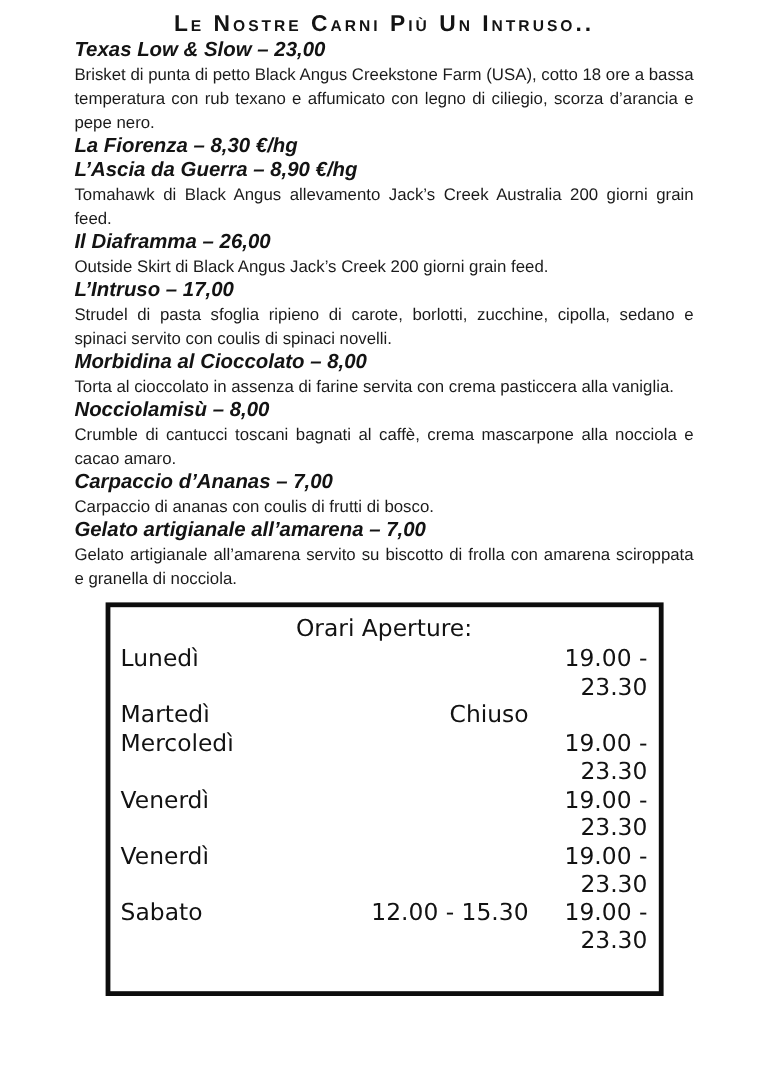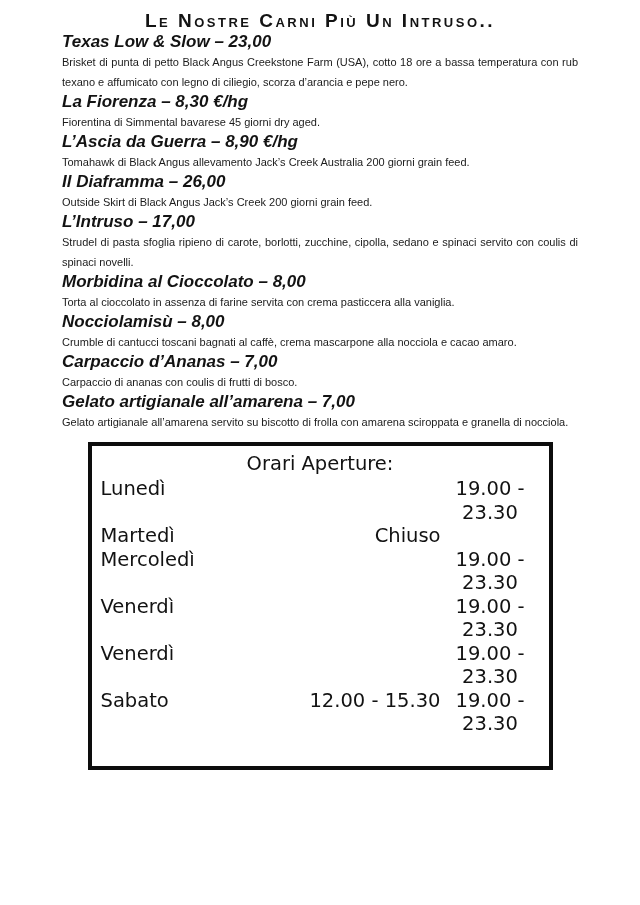--- a/index.html
+++ b/index.html
@@ -30,21 +30,21 @@
   }
   .item { margin: 0; }
   .item-title {
     font-weight: bold;
     font-style: italic;
     font-size: 17px;
     line-height: 20px;
     color: #131313;
   }
   .item-desc {
-    font-size: 11px;
+    font-size: 14px;
     line-height: 20px;
     text-align: justify;
     color: #1b1b1b;
   }
   .hours-box {
     box-sizing: border-box;
     width: 465px;
     margin: 10px auto 0 auto;
     border: 4px solid #0d0d0d;
     padding: 5px 9px 30px 9px;
@@ -56,40 +56,39 @@
   .hours-title {
     text-align: center;
     line-height: 26px;
   }
   .hour-row {
     display: grid;
     grid-template-columns: 150px 190px 1fr;
   }
   .hour-row .day { text-align: left; }
   .hour-row .mid { text-align: right; }
-  .hour-row .right { text-align: center; }
+  .hour-row .right { text-align: right; }
 </style>
 </head>
 <body>
 
 <div class="page">
 
   <div class="menu">
 
     <h1 class="section-heading">Le Nostre Carni Più Un Intruso..</h1>
 
     <div>
   <div class="item">
     <div class="item-title">Texas Low &amp; Slow – 23,00</div>
     <div class="item-desc">Brisket di punta di petto Black Angus Creekstone Farm (USA), cotto 18 ore a bassa temperatura con rub texano e affumicato con legno di ciliegio, scorza d’arancia e pepe nero.</div>
   </div>
 
   <div class="item">
     <div class="item-title">La Fiorenza – 8,30 €/hg</div>
-    <div class="item-desc">Fiorentina di Simmental bavarese 45 giorni dry aged.</div>
   </div>
 
   <div class="item">
     <div class="item-title">L’Ascia da Guerra – 8,90 €/hg</div>
     <div class="item-desc">Tomahawk di Black Angus allevamento Jack’s Creek Australia 200 giorni grain feed.</div>
   </div>
 
 
   <div class="item">
     <div class="item-title">Il Diaframma – 26,00</div>

